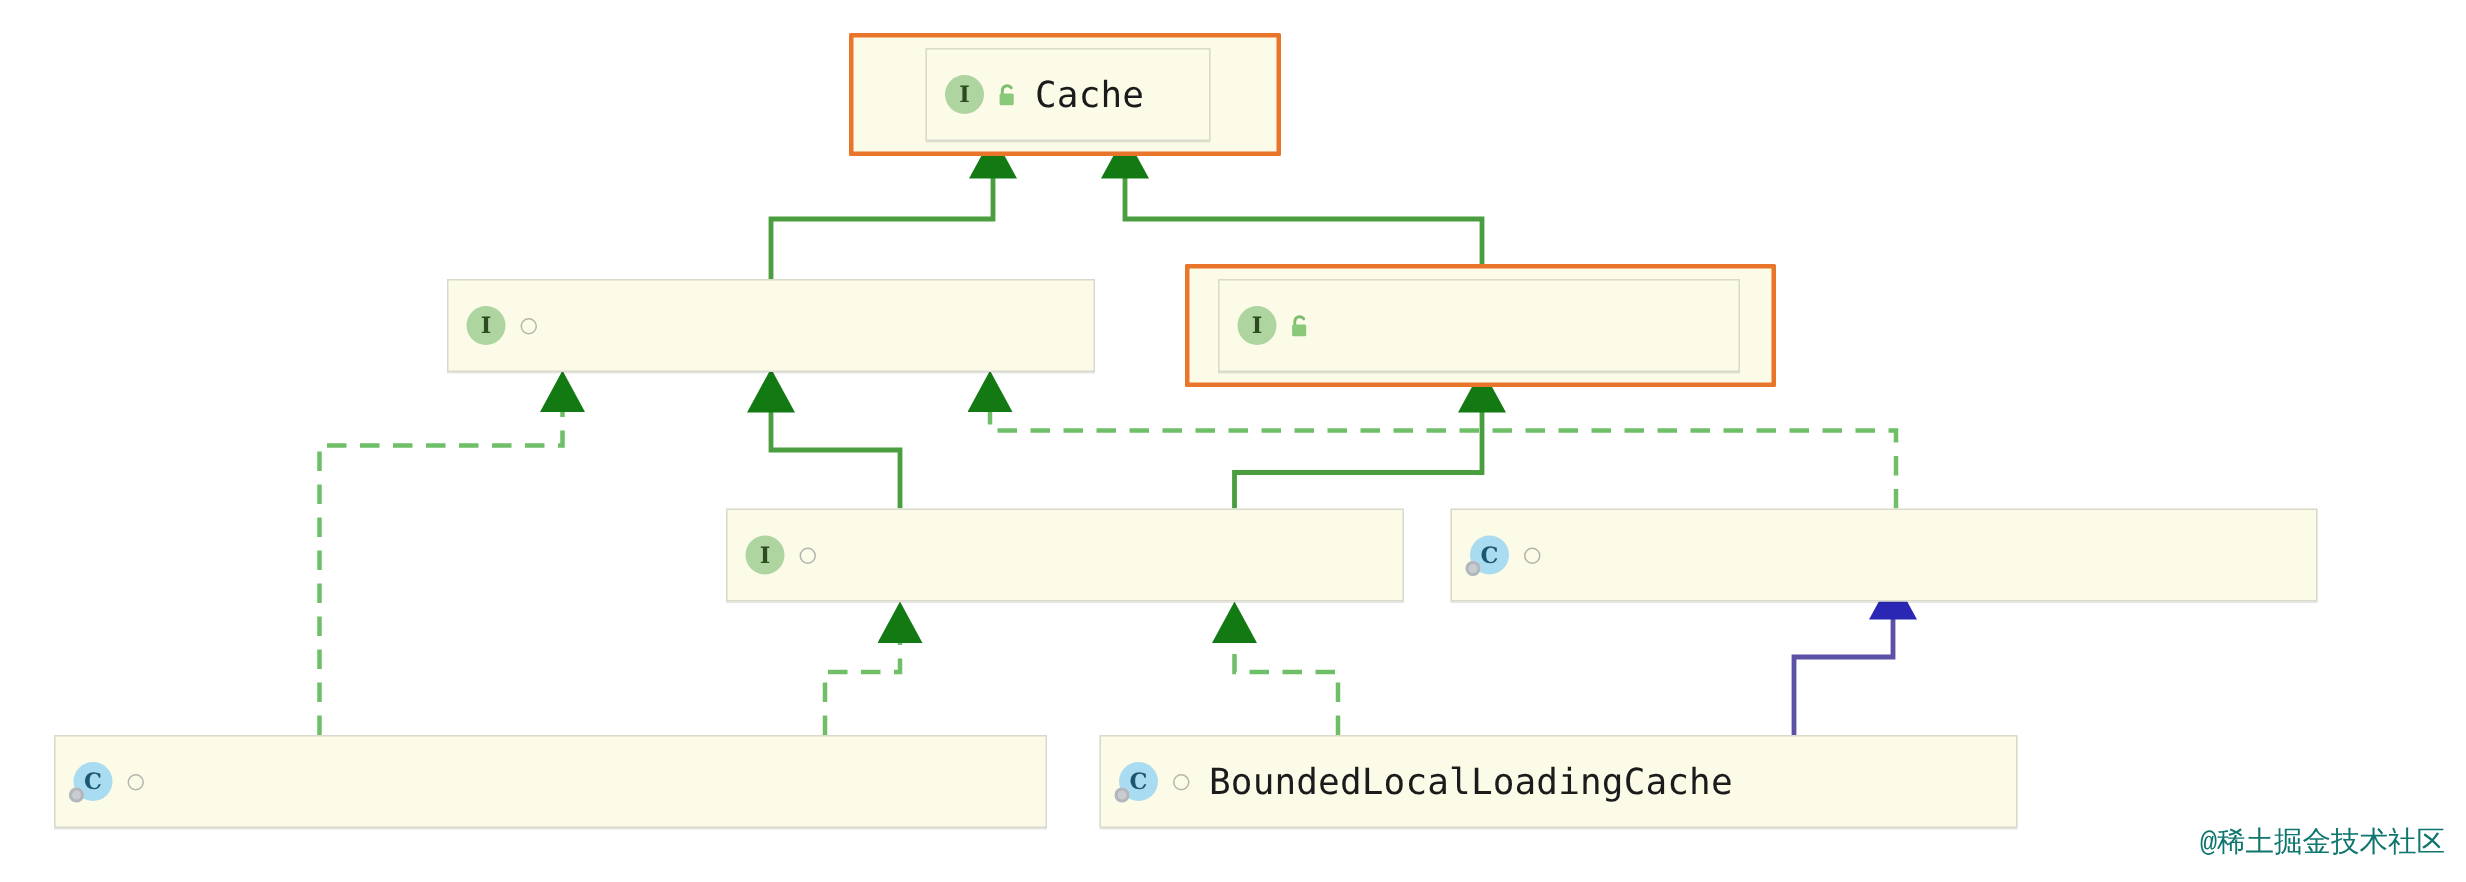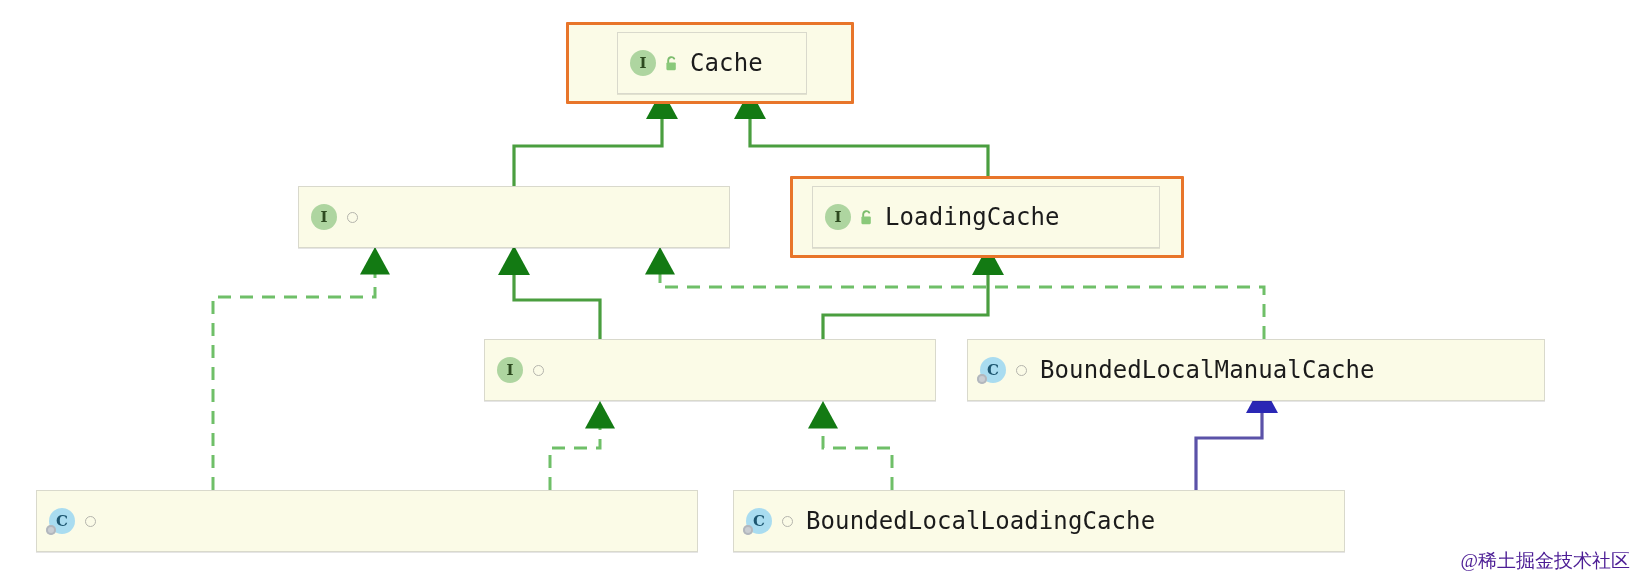--- a/index.html
+++ b/index.html
@@ -118,23 +118,23 @@
     align-items: center;
     justify-content: center;
     margin-right: 8px;
   }
 
   
   #watermark {
     position: absolute;
     right: 14px;
     bottom: 14px;
-    font-family: Liberation Serif, serif;
+    font-family: Liberation Mono, monospace;
     font-size: 19px;
-    color: #4c1d95;
+    color: #0f766e;
     user-select: none;
   }
 </style>
 </head>
 <body>
 
 <div id="diagram-root">
 
   <svg id="edge-layer" viewBox="0 0 1644 588" width="1644" height="588" xmlns="http://www.w3.org/2000/svg">
     <defs>
@@ -205,36 +205,34 @@
   </div>
 
   <div class="node" style="left:812px; top:186px; width:348px; height:62px;">
     <span class="icon-slot icon-iface">I</span>
     <span class="icon-slot vis-lock">
       <svg width="15" height="17" viewBox="0 0 15 17" xmlns="http://www.w3.org/2000/svg">
         <path d="M4.2,7.6 V5.2 a3.3,3.3 0 0 1 6.0,-1.6" fill="none" stroke="#7dbd6e" stroke-width="1.9" stroke-linecap="round"></path>
         <rect x="2.4" y="7.4" width="9.4" height="7.8" rx="1.1" fill="#8ac97a"></rect>
       </svg>
     </span>
-    <span class="node-label">LoadingCache</span>
   </div>
 
   <div class="node" style="left:484px; top:339px; width:452px; height:62px;">
     <span class="icon-slot icon-iface">I</span>
     <span class="icon-slot vis-dot">
         <i></i>
       </span>
   </div>
 
   <div class="node" style="left:967px; top:339px; width:578px; height:62px;">
     <span class="icon-slot icon-class">C</span>
     <span class="icon-slot vis-dot">
         <i></i>
       </span>
-    <span class="node-label">BoundedLocalManualCache</span>
   </div>
 
   <div class="node" style="left:36px; top:490px; width:662px; height:62px;">
     <span class="icon-slot icon-class">C</span>
     <span class="icon-slot vis-dot">
         <i></i>
       </span>
   </div>
 
   <div class="node" style="left:733px; top:490px; width:612px; height:62px;">

